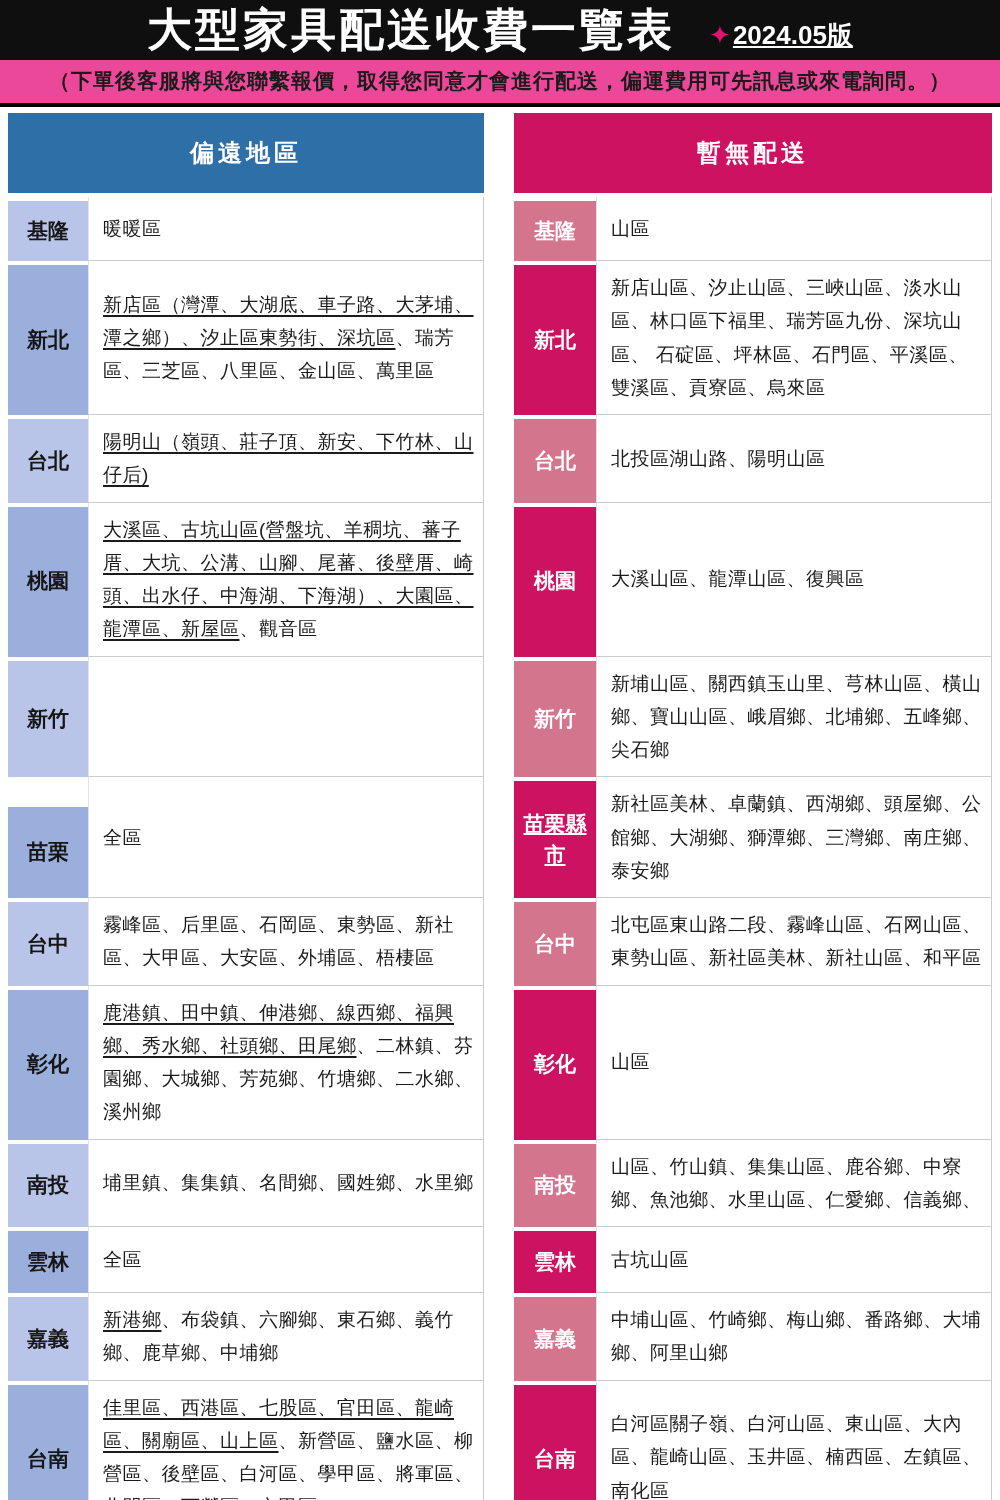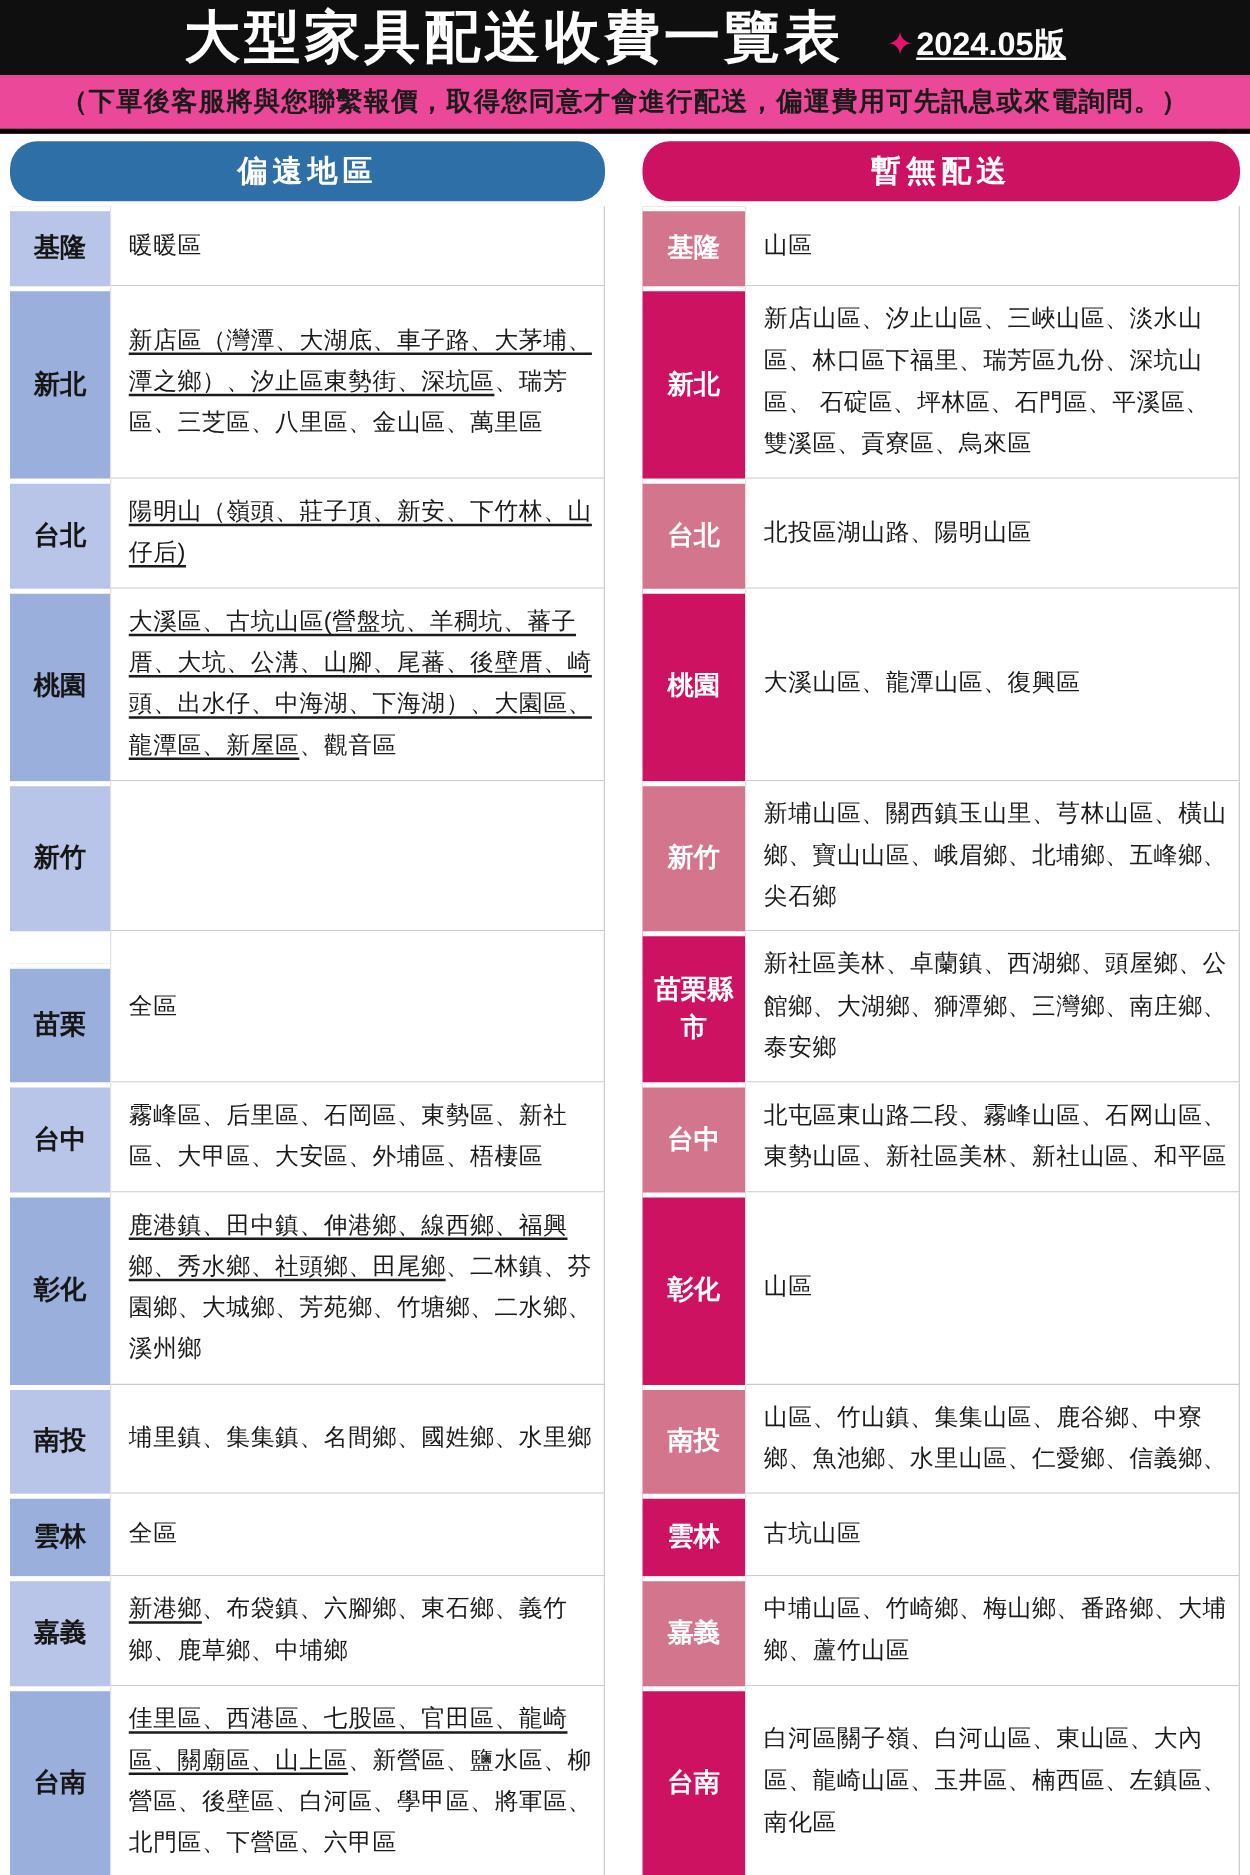--- a/index.html
+++ b/index.html
@@ -30,23 +30,23 @@
     text-align:center;
     font-size:21px; font-weight:700; letter-spacing:1px;
   }
   
   .fee-table {
     display:grid;
     grid-template-columns:80px 1fr 30px 82px 1fr;
     margin:6px 8px 0 8px;
   }
   .col-header {
-    height:48px; margin-bottom:4px;
+    height:80px; margin-bottom:4px;
     display:flex; align-items:center; justify-content:center;
-    color:#ffffff; font-size:24px; font-weight:700; letter-spacing:4px;border-radius:22px;
+    color:#ffffff; font-size:24px; font-weight:700; letter-spacing:4px;
   }
   .col-header.remote { grid-column:1 / 3; background:#2e6fa8; }
   .col-header.gapcell { grid-column:3 / 4; background:#ffffff; }
   .col-header.nodeliv { grid-column:4 / 6; background:#ce1262; }
   .label-cell {
     border-top:4px solid #ffffff;
     display:flex; align-items:center; justify-content:center;
     text-align:center;
     font-size:21px; font-weight:700;
     padding:6px 2px;
@@ -131,21 +131,21 @@
     <div class="gap-cell"></div>
     <div class="label-cell r-even" style="min-height: 82px;">新竹</div>
     <div class="content-cell">
       <div class="inner">新埔山區、關西鎮玉山里、芎林山區、橫山鄉、寶山山區、峨眉鄉、北埔鄉、五峰鄉、尖石鄉</div>
     </div>
     <div class="label-cell l-odd" style="min-height: 74px; margin-top: 26px;">苗栗</div>
     <div class="content-cell">
       <div class="inner"><span>全區</span></div>
     </div>
     <div class="gap-cell"></div>
-    <div class="label-cell r-odd" style="min-height: 74px;">苗栗縣市</div>
+    <div class="label-cell r-odd" style="min-height: 74px; text-decoration: underline;">苗栗縣市</div>
     <div class="content-cell">
       <div class="inner">新社區美林、卓蘭鎮、西湖鄉、頭屋鄉、公館鄉、大湖鄉、獅潭鄉、三灣鄉、南庄鄉、泰安鄉</div>
     </div>
     <div class="label-cell l-even" style="min-height: 74px;">台中</div>
     <div class="content-cell">
       <div class="inner"><span>霧峰區、后里區、石岡區、東勢區、新社區、大甲區、大安區、外埔區、梧棲區</span></div>
     </div>
     <div class="gap-cell"></div>
     <div class="label-cell r-even" style="min-height: 74px;">台中</div>
     <div class="content-cell">
@@ -178,21 +178,21 @@
     <div class="content-cell">
       <div class="inner">古坑山區</div>
     </div>
     <div class="label-cell l-even" style="min-height: 80px;">嘉義</div>
     <div class="content-cell">
       <div class="inner"><span class="u">新港鄉</span><span>、布袋鎮、六腳鄉、東石鄉、義竹鄉、鹿草鄉、中埔鄉</span></div>
     </div>
     <div class="gap-cell"></div>
     <div class="label-cell r-even" style="min-height: 80px;">嘉義</div>
     <div class="content-cell">
-      <div class="inner">中埔山區、竹崎鄉、梅山鄉、番路鄉、大埔鄉、蘆竹山區</div>
+      <div class="inner">中埔山區、竹崎鄉、梅山鄉、番路鄉、大埔鄉、阿里山鄉</div>
     </div>
     <div class="label-cell l-odd" style="min-height: 108px;">台南</div>
     <div class="content-cell">
       <div class="inner"><span class="u">佳里區、西港區、七股區、官田區、龍崎區、關廟區、山上區</span><span>、新營區、鹽水區、柳營區、後壁區、白河區、學甲區、將軍區、北門區、下營區、六甲區</span></div>
     </div>
     <div class="gap-cell"></div>
     <div class="label-cell r-odd" style="min-height: 108px;">台南</div>
     <div class="content-cell">
       <div class="inner">白河區關子嶺、白河山區、東山區、大內區、龍崎山區、玉井區、楠西區、左鎮區、南化區</div>
     </div>

